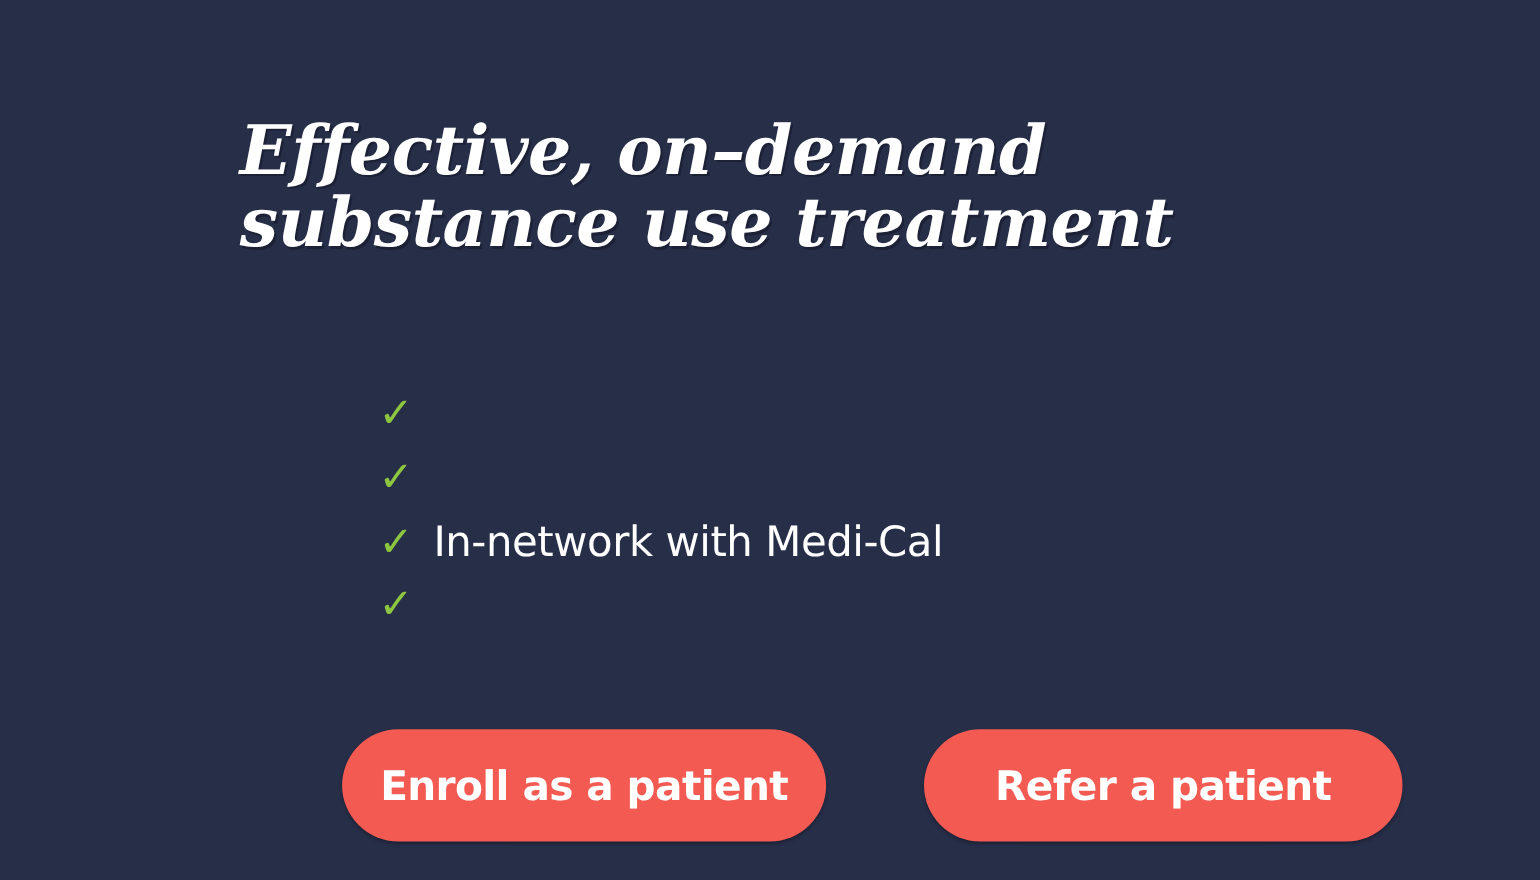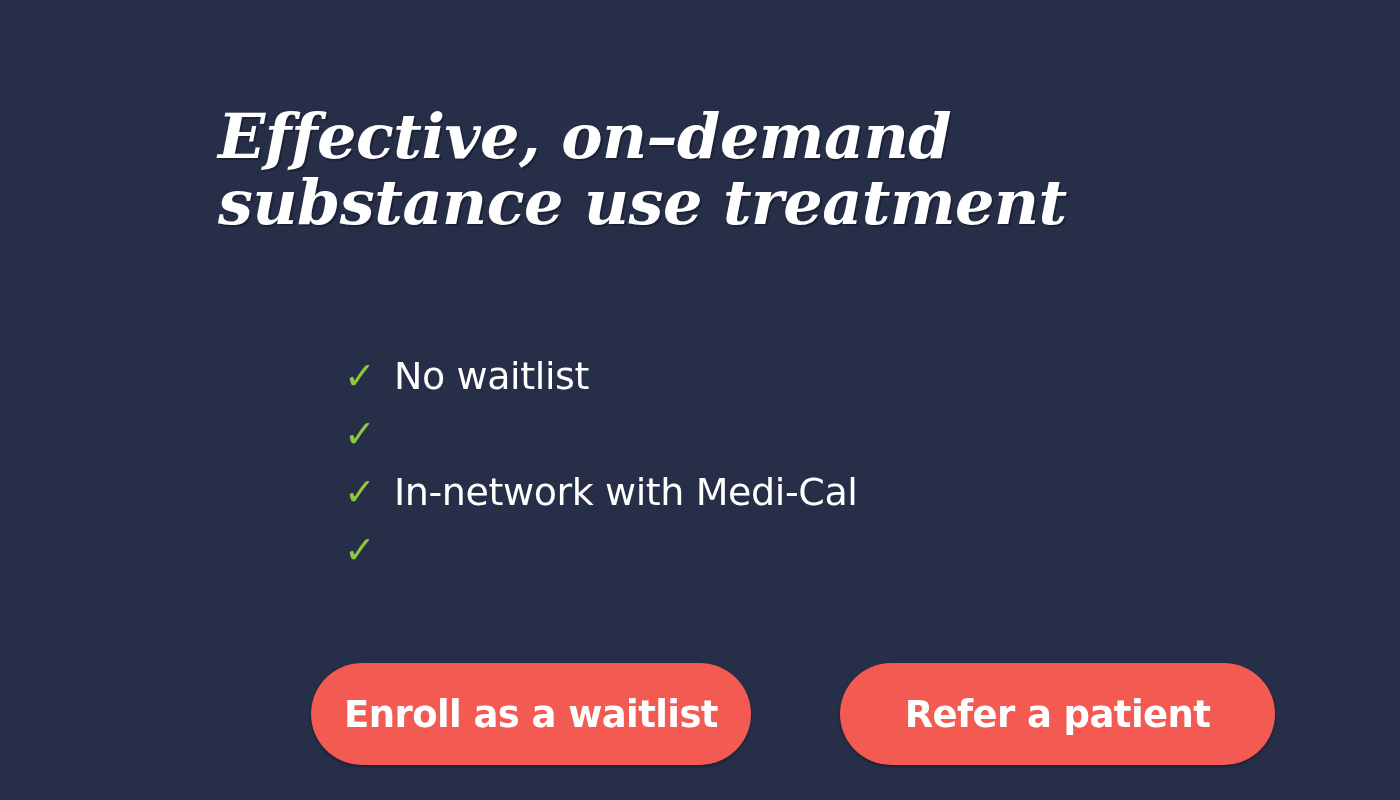--- a/index.html
+++ b/index.html
@@ -110,36 +110,35 @@
 
 <div class="hero">
 
   <h1 class="hero-heading">Effective, on–demand
 substance use treatment</h1>
 
   <ul class="feature-list">
 
     <li class="feature-item">
       <span class="check-icon">✓</span>
-      <span class="feature-label">No waitlist</span>
     </li>
 
     <li class="feature-item">
       <span class="check-icon">✓</span>
     </li>
 
     <li class="feature-item">
       <span class="check-icon">✓</span>
       <span class="feature-label">In-network with Medi-Cal</span>
     </li>
 
     <li class="feature-item">
       <span class="check-icon">✓</span>
     </li>
 
   </ul>
 
   <div class="cta-row">
-    <button class="cta-button enroll">Enroll as a waitlist</button>
+    <button class="cta-button enroll">Enroll as a patient</button>
     <button class="cta-button refer">Refer a patient</button>
   </div>
 
 </div>
 
 </body></html>

